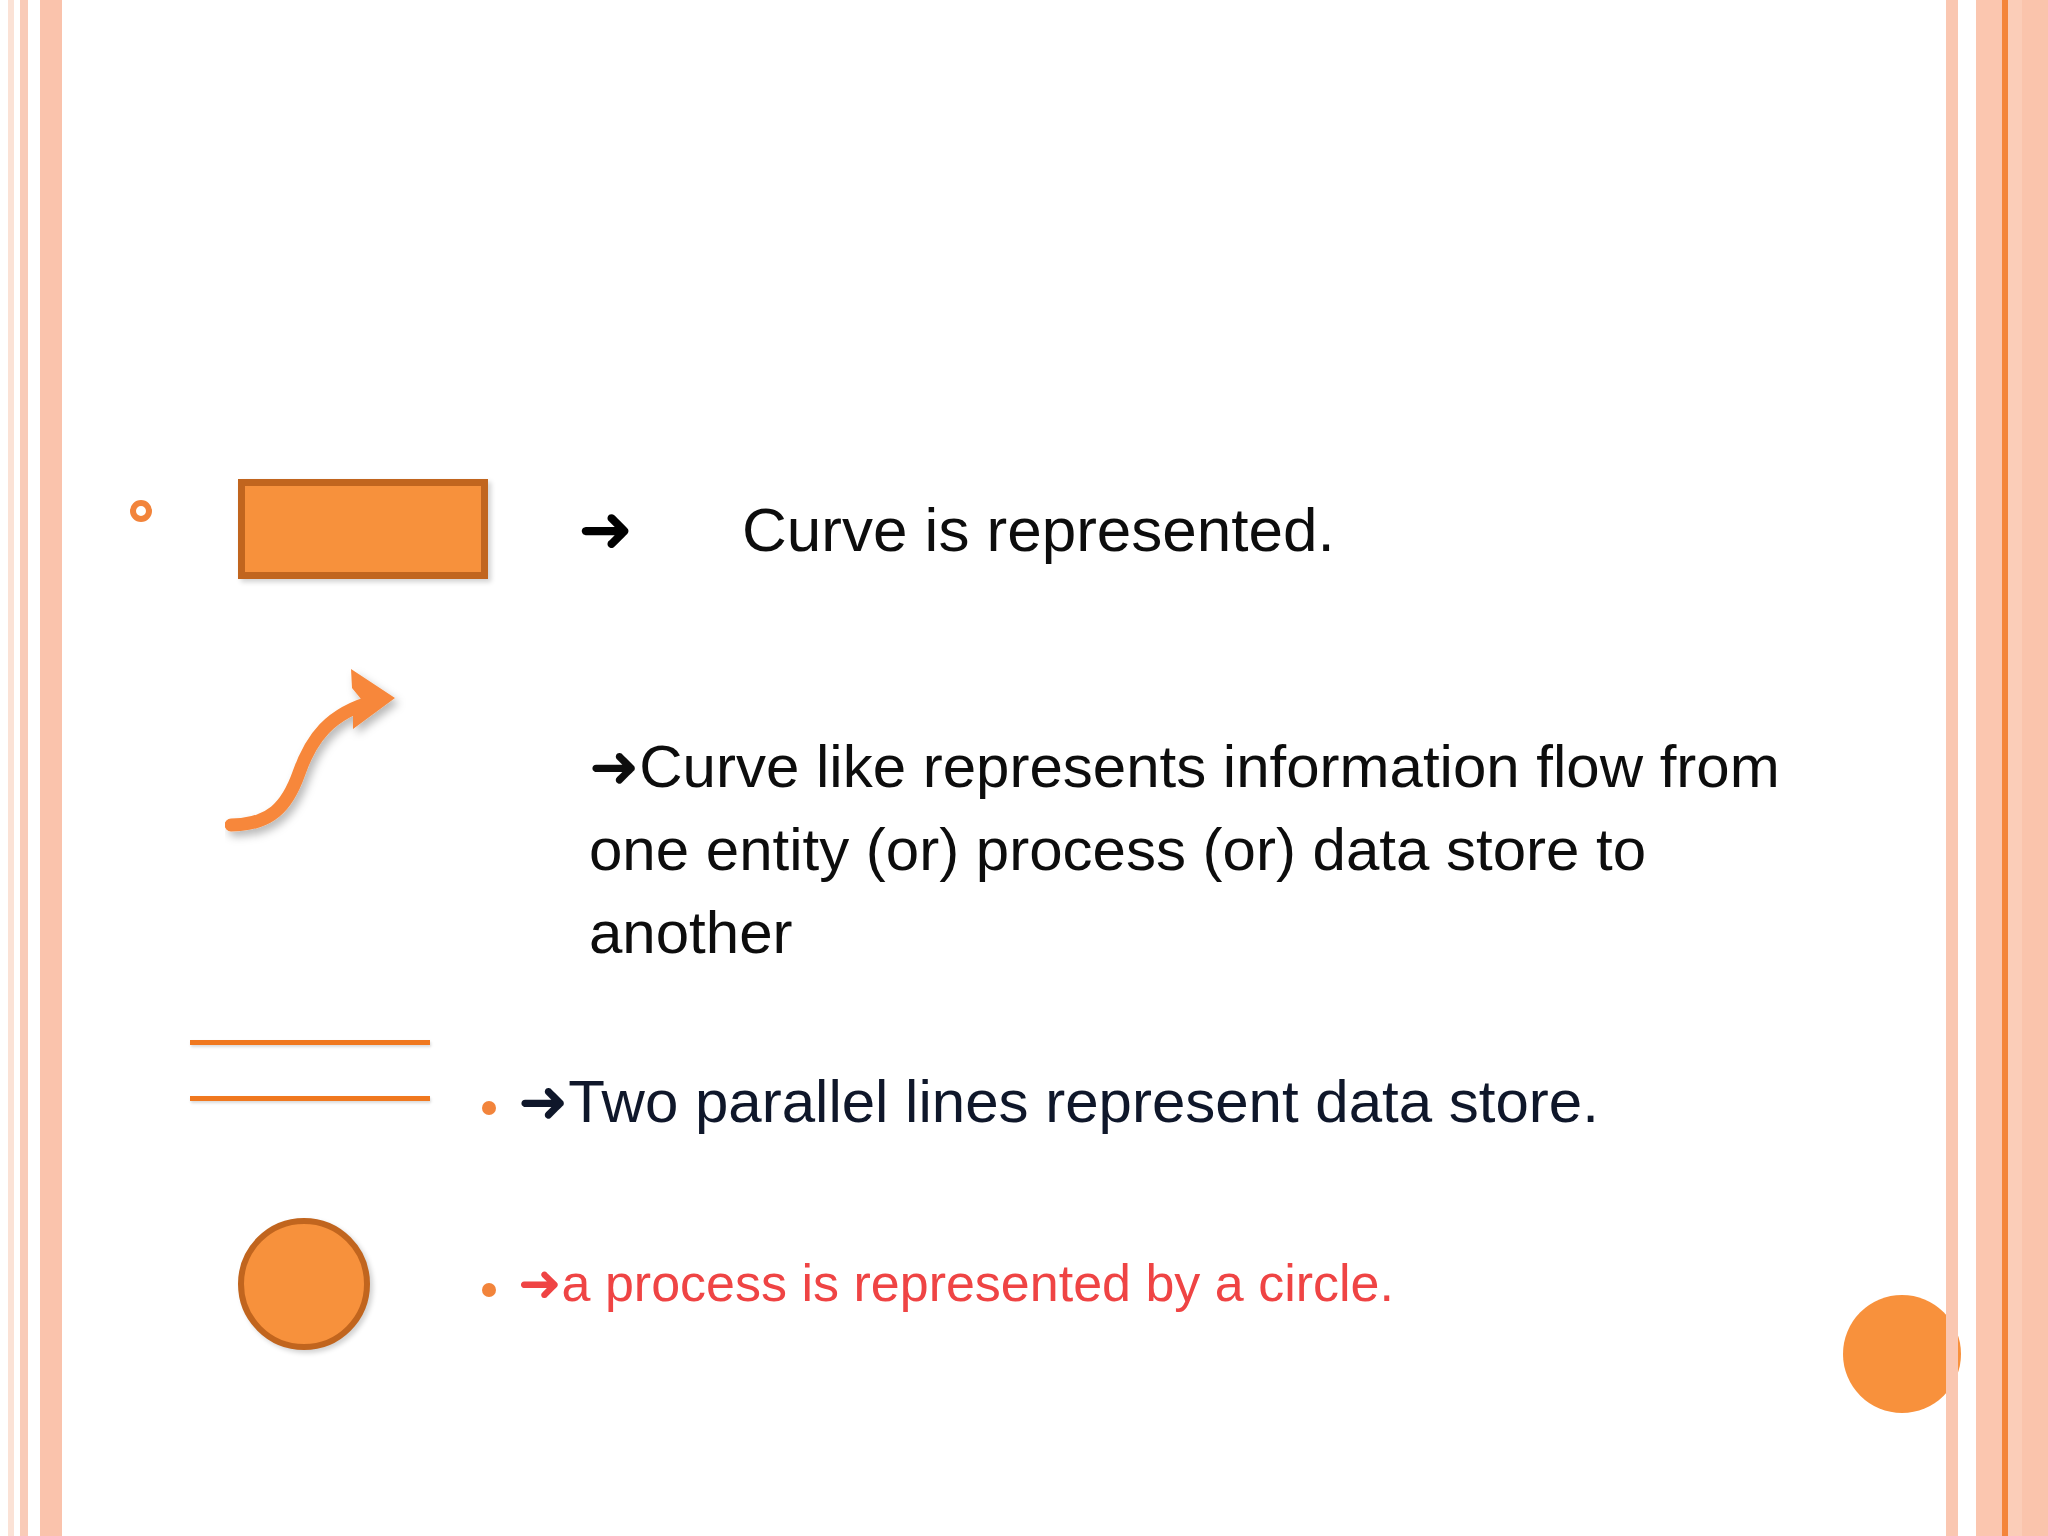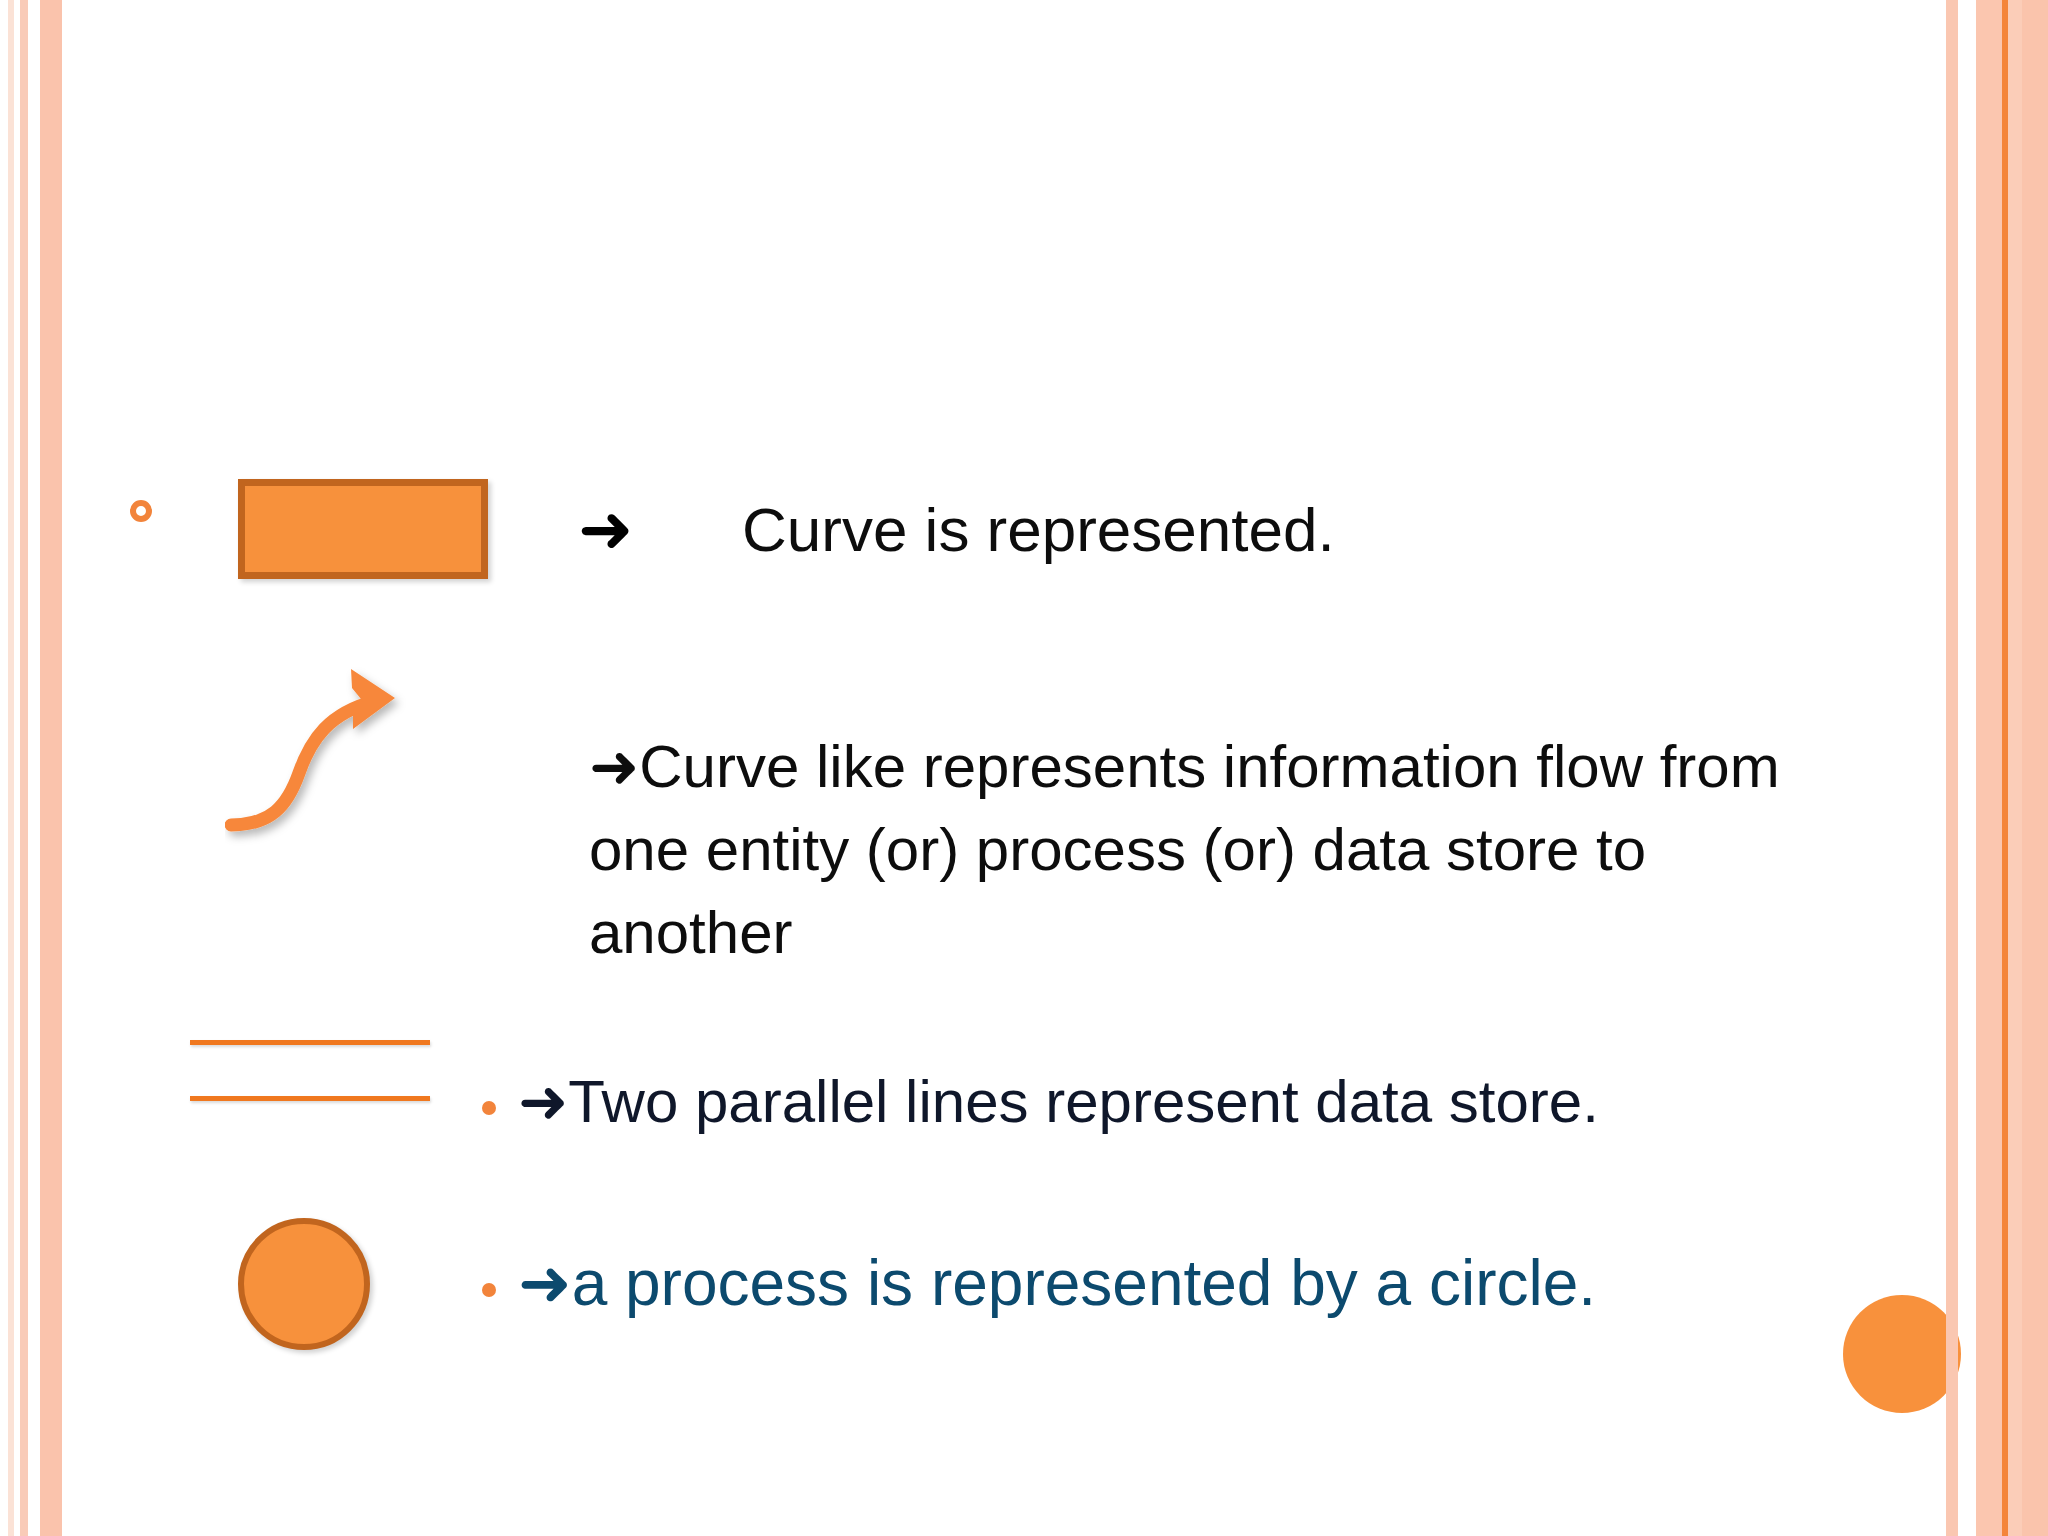--- a/index.html
+++ b/index.html
@@ -183,23 +183,23 @@
     width: 14px;
     height: 14px;
     border-radius: 50%;
     background: #F2843B;
   }
   .process-text {
     position: absolute;
     left: 518px;
     top: 1242px;
     width: 1250px;
-    font-size: 64px;
+    font-size: 52px;
     line-height: 83px;
-    color: #0c4a6e;
+    color: #ef4444;
     white-space: nowrap;
   }
   .process-text .arrowglyph {
     font-family: "DejaVu Sans", sans-serif;
     font-weight: bold;
   }
 
   
   .corner-dot {
     position: absolute;

